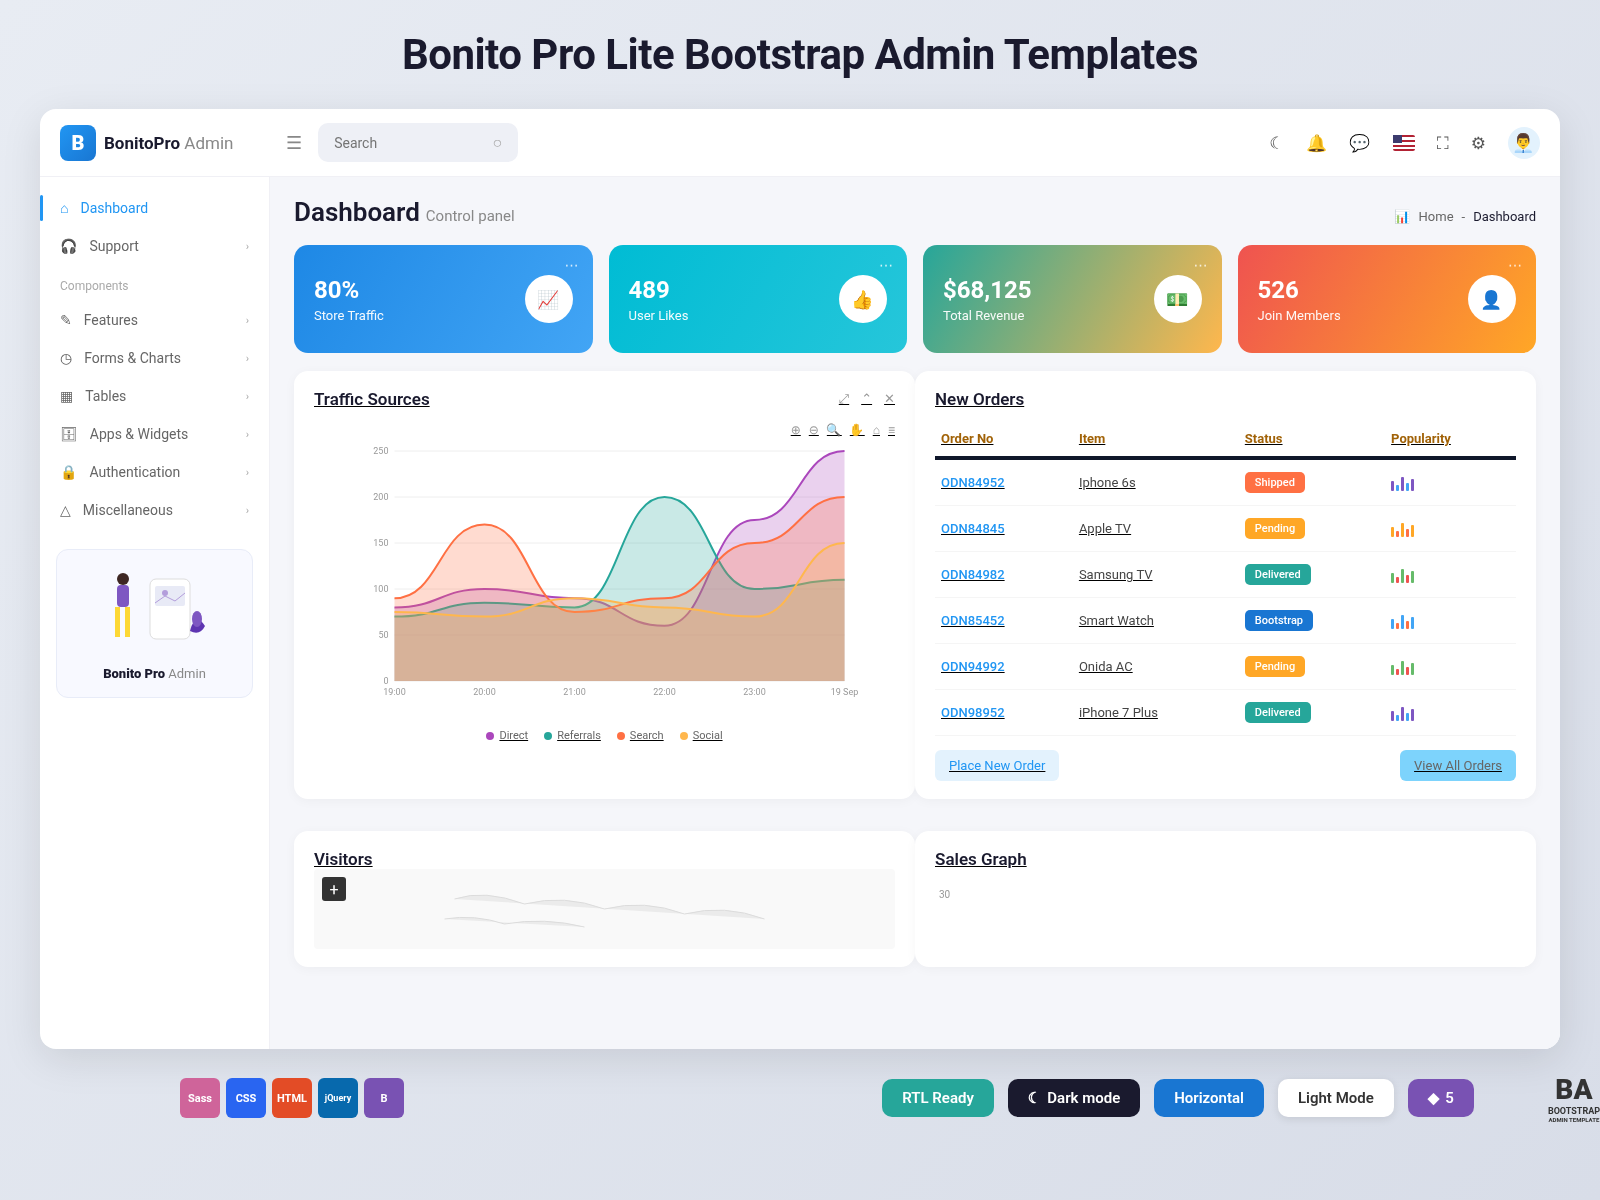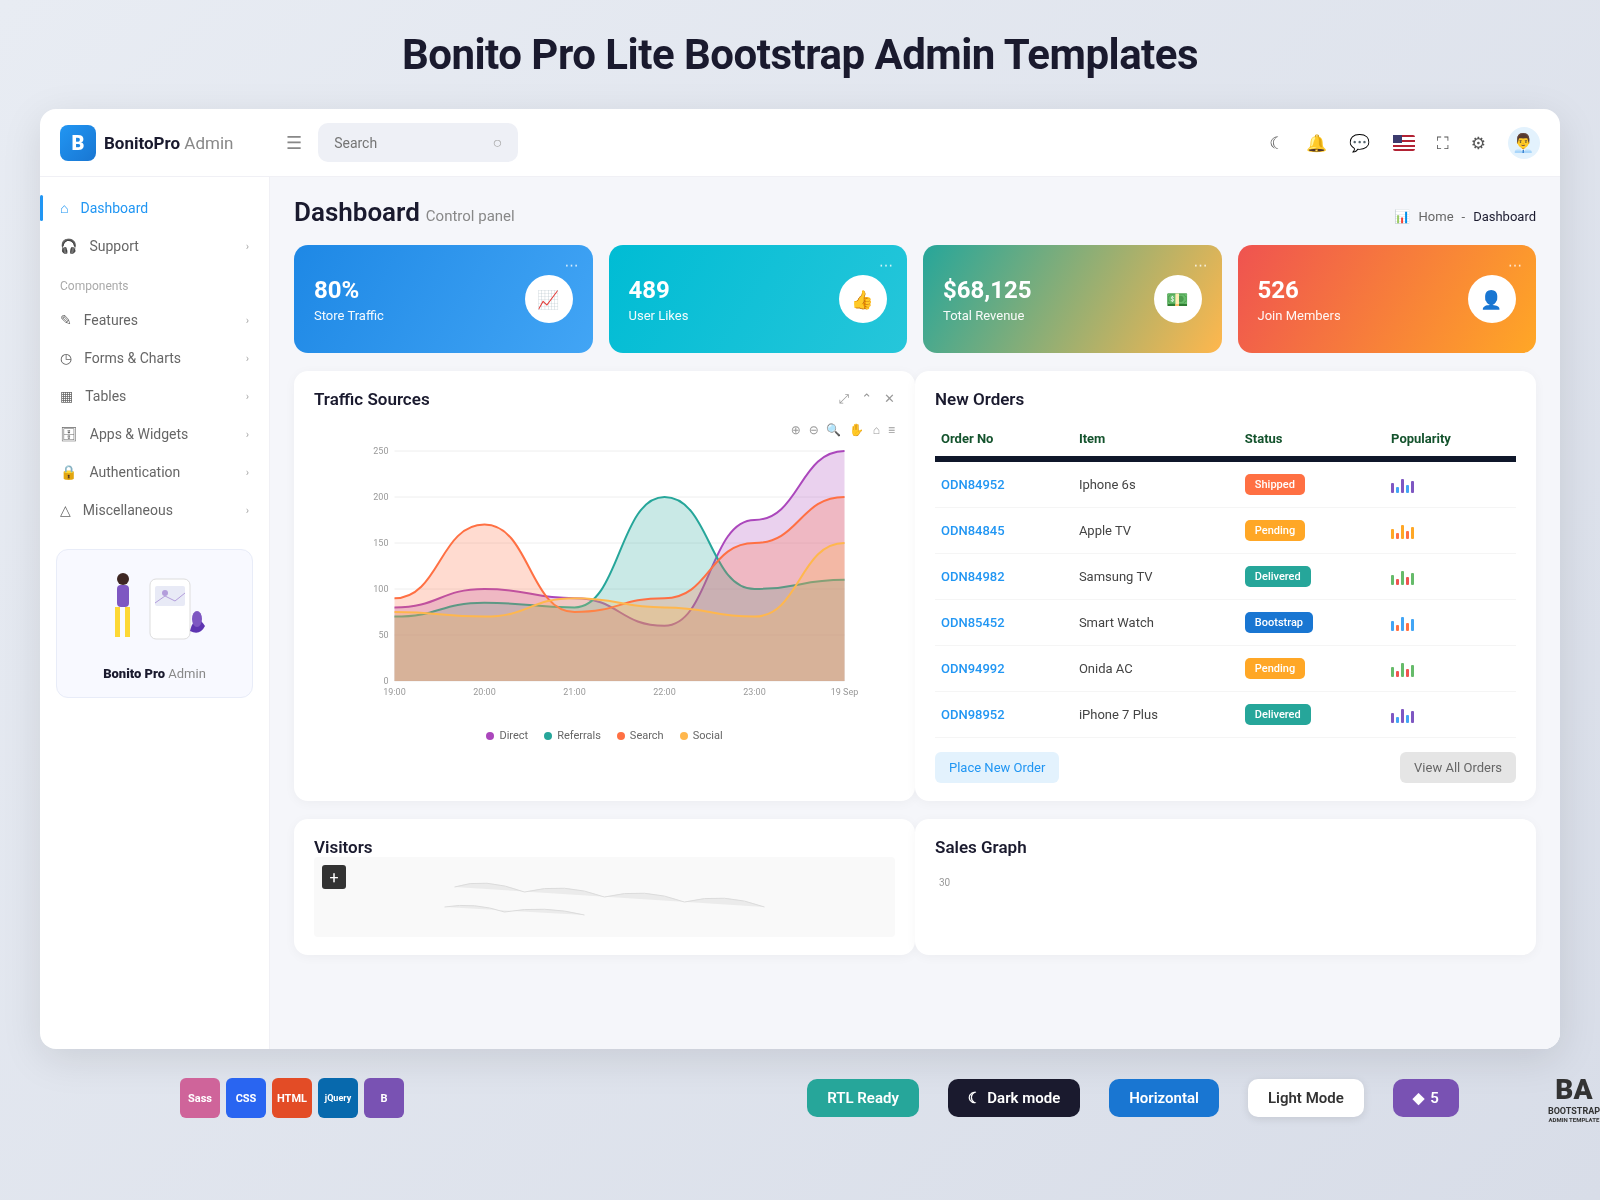--- a/index.html
+++ b/index.html
@@ -44,48 +44,48 @@
 .stat-label { font-size: 13px; opacity: 0.95; margin-top: 4px; }
 .stat-icon { width: 48px; height: 48px; background: #fff; border-radius: 50%; display: flex; align-items: center; justify-content: center; font-size: 18px; }
 .card1 { background: linear-gradient(120deg, #1e88e5, #42a5f5); }
 .card2 { background: linear-gradient(120deg, #00bcd4, #26c6da); }
 .card3 { background: linear-gradient(120deg, #26a69a, #ffb74d); }
 .card4 { background: linear-gradient(120deg, #ef5350, #ffa726); }
 .card1 .stat-icon { color: #1e88e5; }
 .card2 .stat-icon { color: #00bcd4; }
 .card3 .stat-icon { color: #26a69a; }
 .card4 .stat-icon { color: #ef5350; }
-.content-row { display: grid; grid-template-columns: 1fr 1fr; margin-bottom: 18px; }
+.content-row { display: grid; grid-template-columns: 1fr 1fr; margin-bottom: 32px; text-decoration: underline; }
 .panel { background: #fff; border-radius: 14px; padding: 18px 20px; box-shadow: 0 2px 12px rgba(0,0,0,0.04); }
 .panel-header { display: flex; justify-content: space-between; align-items: center; margin-bottom: 14px; }
 .panel-title { font-size: 17px; font-weight: 600; color: #1a1a2e; }
 .panel-actions { display: flex; gap: 12px; color: #999; font-size: 13px; }
 .panel-actions span { cursor: pointer; }
 .chart-toolbar { display: flex; justify-content: flex-end; gap: 8px; color: #999; font-size: 12px; margin-bottom: 4px; }
 .chart-toolbar span { cursor: pointer; }
 .chart-area { height: 280px; position: relative; }
 .chart-svg { width: 100%; height: 100%; }
 .legend { display: flex; gap: 16px; justify-content: center; margin-top: 8px; font-size: 11px; color: #666; }
 .legend-item { display: flex; align-items: center; gap: 5px; }
 .legend-dot { width: 8px; height: 8px; border-radius: 50%; }
 .orders-table { width: 100%; border-collapse: collapse; font-size: 13px; }
-.orders-table th { text-align: left; padding: 10px 6px; font-weight: 700; color: #14532d; border-bottom: 6px solid #0f172a; }
+.orders-table th { text-align: left; padding: 10px 6px; font-weight: 700; color: #a16207; border-bottom: 4px solid #0f172a; }
 .orders-table td { padding: 12px 6px; border-bottom: 1px solid #f5f5f5; color: #444; }
 .order-link { color: #2196f3; font-weight: 500; }
 .badge { padding: 4px 10px; border-radius: 5px; font-size: 11px; font-weight: 500; color: #fff; display: inline-block; }
 .badge-shipped { background: #ff7043; }
 .badge-pending { background: #ffa726; }
 .badge-delivered { background: #26a69a; text-align: right; }
 .badge-processing { background: #1976d2; }
 .sparkbars { display: flex; gap: 2px; align-items: flex-end; height: 16px; }
 .sparkbars span { width: 3px; border-radius: 1px; }
 .panel-footer { display: flex; justify-content: space-between; margin-top: 14px; }
 .btn-link { background: #e3f2fd; color: #2196f3; border: none; padding: 0 14px; border-radius: 6px; font-size: 13px; cursor: pointer; }
-.btn-gray { background: #e5e5e5; color: #666; border: none; padding: 8px 14px; border-radius: 6px; font-size: 13px; cursor: pointer; }
-.bottom-badges { display: flex; align-items: center; justify-content: center; gap: 29px; padding: 24px 0; }
+.btn-gray { background: #7dd3fc; color: #666; border: none; padding: 8px 14px; border-radius: 6px; font-size: 13px; cursor: pointer; }
+.bottom-badges { display: flex; align-items: center; justify-content: center; gap: 14px; padding: 24px 0; }
 .tech-badge { padding: 10px 20px; border-radius: 10px; font-size: 15px; font-weight: 600; cursor: pointer; display: flex; align-items: center; gap: 6px; }
 .b-rtl { background: #26a69a; color: #fff; }
 .b-dark { background: #1a1a2e; color: #fff; }
 .b-horiz { background: #1976d2; color: #fff; }
 .b-light { background: #fff; color: #333; box-shadow: 0 2px 8px rgba(0,0,0,0.1); }
 .b-boot { background: #7952b3; color: #fff; }
 .tech-left { display: flex; align-items: center; gap: 6px; margin-right: auto; margin-left: 180px; }
 .tech-logo { width: 40px; height: 40px; border-radius: 6px; display: flex; align-items: center; justify-content: center; font-size: 11px; font-weight: 700; color: #fff; }
 .bootstrap-logo { margin-left: 60px; text-align: center; font-size: 9px; font-weight: 700; color: #333; }
 .bootstrap-logo .big { font-size: 28px; font-weight: 900; }

